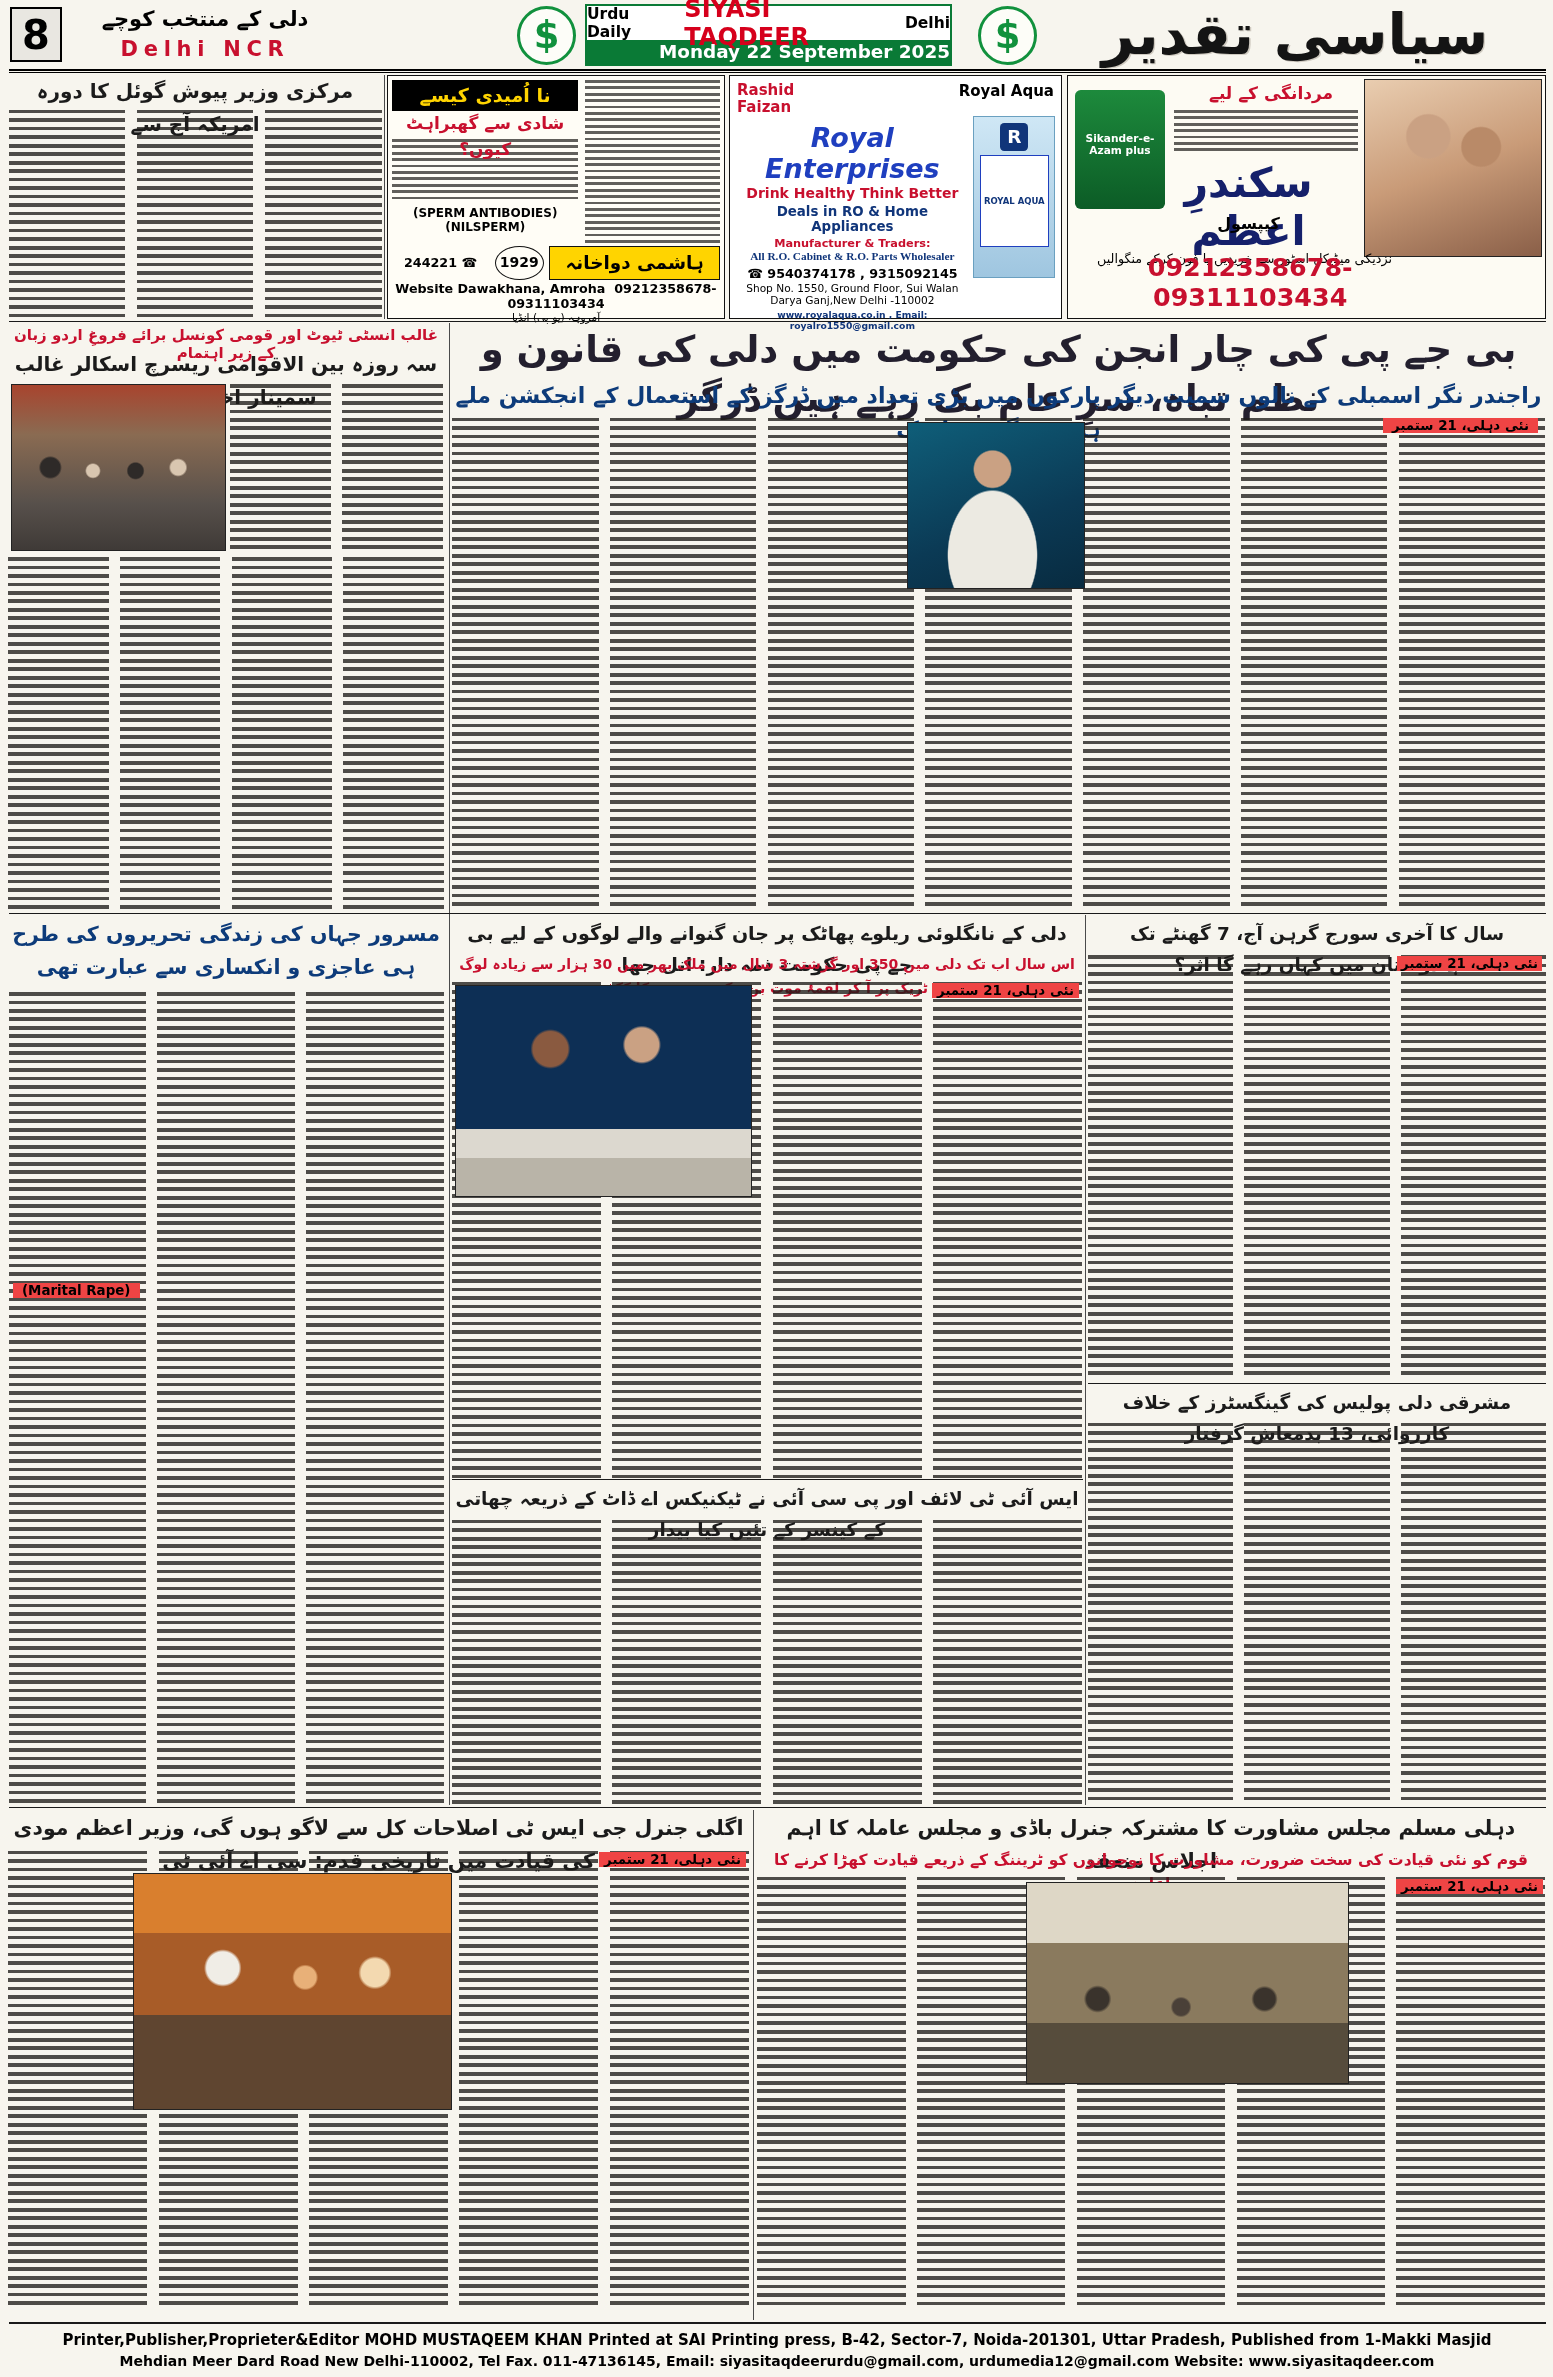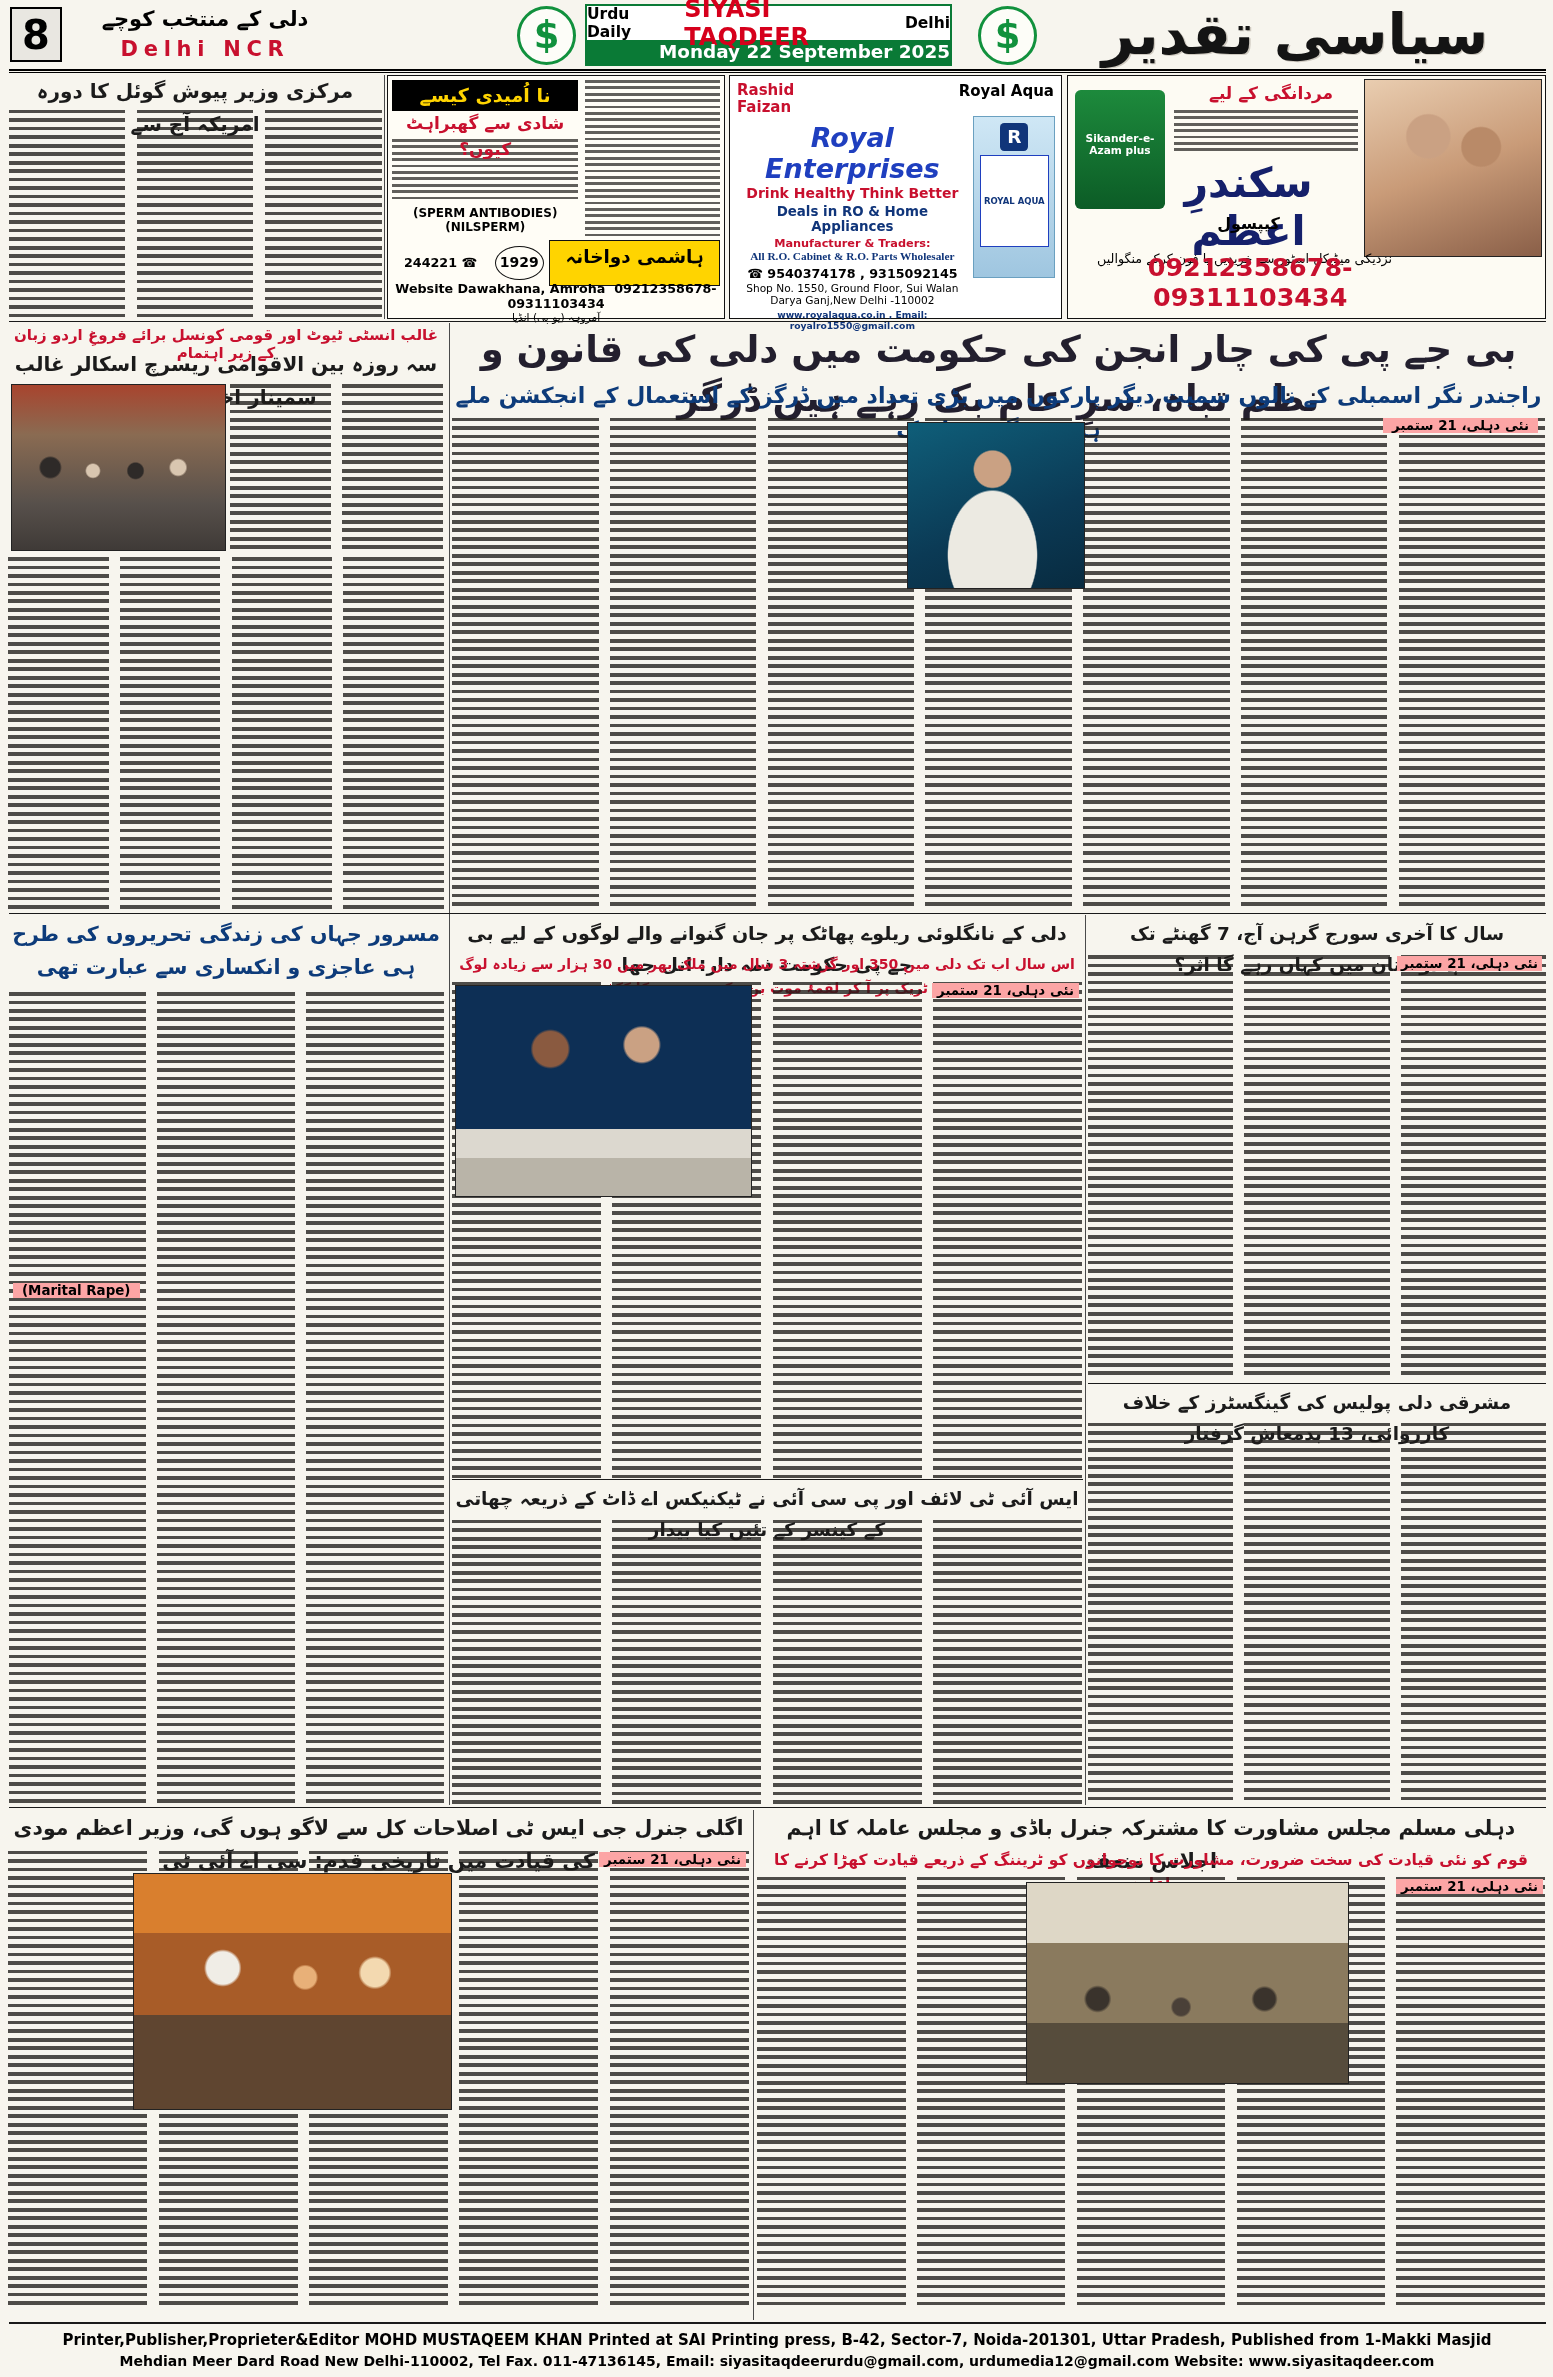--- a/index.html
+++ b/index.html
@@ -41,21 +41,21 @@
     radial-gradient(circle at 22% 58%,#3a332c 0 4%,transparent 5%),
     radial-gradient(circle at 48% 62%,#4a4038 0 4%,transparent 5%),
     radial-gradient(circle at 74% 58%,#3a332c 0 4%,transparent 5%),
     linear-gradient(180deg,#ded7c6 0 30%,#8a7a5e 30% 70%,#564c3c 70% 100%)}
   .ph-couple{background-image:
     radial-gradient(circle at 36% 32%,#caa183 0 13%,transparent 14%),
     radial-gradient(circle at 66% 38%,#b98a68 0 12%,transparent 13%),
     linear-gradient(160deg,#e9cdb0 0%,#c99b78 50%,#8a5f48 100%)}
   .dollar{width:59px;height:59px;border-radius:50%;border:3.5px solid #11913d;color:#11913d;
     display:flex;align-items:center;justify-content:center;font-size:37px;font-weight:bold;background:#fdfdf8}
-  .chip{background:#fca5a5;font-weight:bold;padding:0 2.8px}
+  .chip{background:#ef4444;font-weight:bold;padding:0 2.8px}
   .hl{text-align:center;font-weight:bold;color:#1b1b1b}
 </style>
 </head>
 <body>
 
 <div class="page">
 
   <div class="abs ctr b" style="left:10px;top:7px;width:52px;height:55px;border:2.1px solid #000;background:#e9e7e1;font-size:40px;line-height:52px;">8</div>
 
   <div class="abs rtl ctr b" lang="ur" style="left:78px;top:7px;width:254px;height:28px;font-size:21px;">دلی کے منتخب کوچے</div>
@@ -97,21 +97,21 @@
       <div class="ft-sm" style="width:42%;"></div>
       <div style="width:58%;">
         <div class="rtl ctr b" lang="ur" style="background:#000;color:#ffd400;font-size:19px;height:31px;line-height:31px;">نا اُمیدی کیسے</div>
         <div class="rtl ctr b red" lang="ur" style="font-size:17px;height:25.4px;line-height:25.4px;">شادی سے گھبراہٹ کیوں؟</div>
         <div class="ft-sm" style="height:64px;margin:2.8px 0;"></div>
         <div class="ctr b" style="font-size:12px;">(SPERM ANTIBODIES)</div>
         <div class="ctr b" style="font-size:12px;">(NILSPERM)</div>
       </div>
     </div>
     <div style="display:flex;direction:rtl;gap:5.7px;align-items:center;height:37px;">
-      <div class="rtl ctr b" lang="ur" style="width:52%;background:#ffd400;border:1.4px solid #111;font-size:18.4px;height:46px;line-height:31px;">ہاشمی دواخانہ</div>
+      <div class="rtl ctr b" lang="ur" style="width:52%;background:#ffd400;border:1.4px solid #111;font-size:18.4px;height:34px;line-height:31px;">ہاشمی دواخانہ</div>
       <div class="ctr b" style="width:49px;height:34px;border:1.4px solid #111;border-radius:50%;font-size:14px;line-height:31px;">1929</div>
       <div class="ctr b" style="flex:1;font-size:12.7px;">☎ 244221</div>
     </div>
     <div class="ctr b" style="font-size:12.7px;">
       <span>Website Dawakhana, Amroha</span>&nbsp;
       <span>09212358678-09311103434</span>
     </div>
     <div class="rtl ctr" lang="ur" style="font-size:10.6px;">آمروہہ (یو پی) انڈیا</div>
   </div>
 

